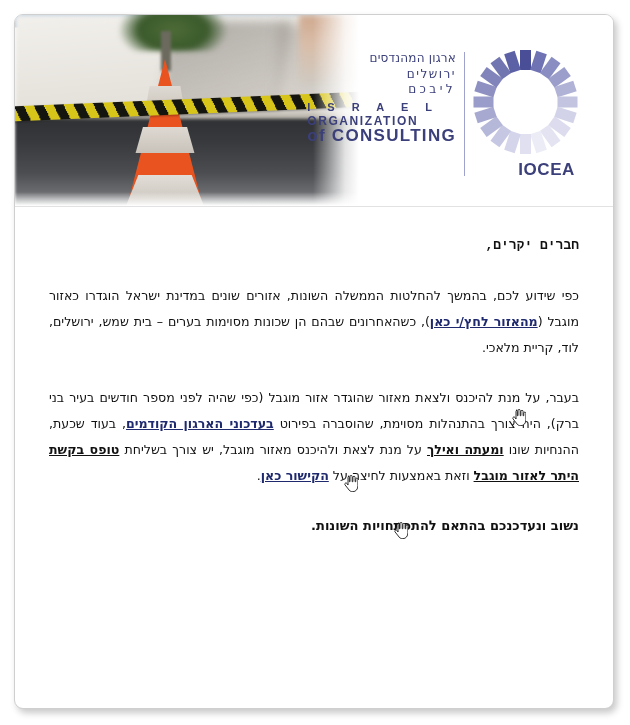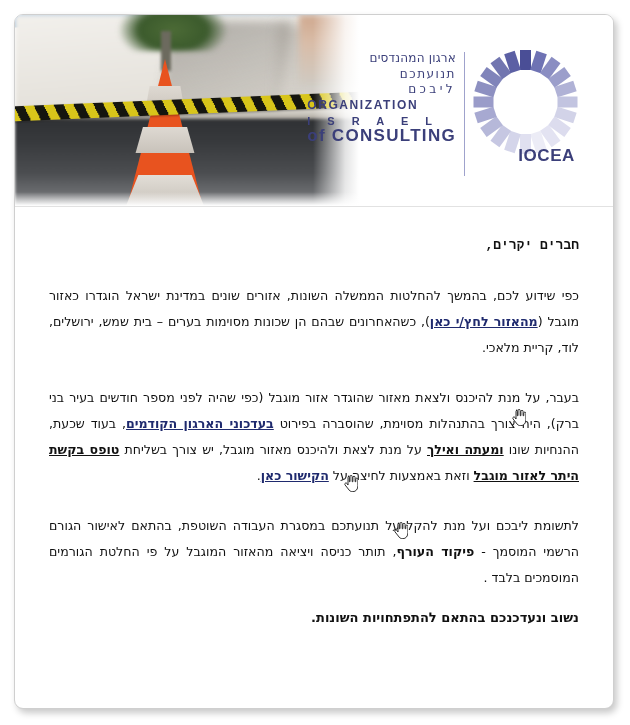--- a/index.html
+++ b/index.html
@@ -210,21 +210,21 @@
     width: 11px;
     height: 20px;
     margin-left: -5.5px;
     margin-top: -52px;
     background: #8a8dc2;
     transform-origin: 50% 52px;
     display: block;
   }
   .logo-iocea {
     position: absolute;
-    bottom: 14px;
+    bottom: 0;
     right: 2px;
     font-family: "Liberation Sans", sans-serif;
     font-weight: bold;
     font-size: 17px;
     letter-spacing: .6px;
     color: #3b3f7a;
   }
   .logo-divider {
     width: 1px;
     background: #9fa2cc;
@@ -360,45 +360,42 @@
             <i style="transform:rotate(324deg);background:#7276b0"></i>
             <i style="transform:rotate(342deg);background:#5c60a4"></i>
           </div>
           <div class="logo-iocea">IOCEA</div>
         </div>
 
         <div class="logo-divider"></div>
 
         <div class="logo-text">
           <div class="he l1">ארגון המהנדסים</div>
-          <div class="he l3">תנועתכם</div>
+          <div class="he l3">ירושלים</div>
           <div class="he l4">ליבכם</div>
+          <div class="en e1">I S R A E L</div>
           <div class="en e2">ORGANIZATION</div>
-          <div class="en e1">I S R A E L</div>
           <div class="en e3">of CONSULTING</div>
         </div>
       </div>
     </div>
 
     <div class="body-area">
 
       <p class="greeting">חברים יקרים,</p>
 
 
       <p class="para">
         <span>כפי שידוע לכם, בהמשך להחלטות הממשלה השונות, אזורים שונים במדינת ישראל הוגדרו כאזור מוגבל (</span><a class="lnk" href="#">מהאזור לחץ/י כאן</a><span>), כשהאחרונים שבהם הן שכונות מסוימות בערים – בית שמש, ירושלים, לוד, קריית מלאכי.</span>
       </p>
 
       <p class="para">
         <span>בעבר, על מנת להיכנס ולצאת מאזור שהוגדר אזור מוגבל (כפי שהיה לפני מספר חודשים בעיר בני ברק), היה צורך בהתנהלות מסוימת, שהוסברה בפירוט </span><a class="lnk" href="#">בעדכוני הארגון הקודמים</a><span>, בעוד </span><span class="u">שכעת</span><span>, ההנחיות שונו </span><span class="bu">ומעתה ואילך</span><span> על מנת לצאת ולהיכנס מאזור מוגבל, יש צורך בשליחת </span><span class="bu">טופס בקשת היתר לאזור מוגבל</span><span> וזאת באמצעות לחיצה על </span><a class="lnk" href="#">הקישור כאן</a><span>.</span>
       </p>
 
-      <p class="para p-last">
-        <span>לתשומת ליבכם ועל מנת להקל על תנועתכם במסגרת העבודה השוטפת, בהתאם לאישור הגורם הרשמי המוסמך - </span><span class="b">פיקוד העורף</span><span>, תותר כניסה ויציאה מהאזור המוגבל על פי החלטת הגורמים המוסמכים בלבד .</span>
-      </p>
 
       <p class="closing">נשוב ונעדכנכם בהתאם להתפתחויות השונות.</p>
 
     </div>
 
     <div class="cursor-hand c1">
       <svg width="15" height="17" viewBox="0 0 15 17">
         <path d="M5.2 1.2c.8 0 1.1.6 1.1 1.3v4.2h.7V1.6c0-.7.4-1.2 1.1-1.2.7 0 1.1.5 1.1 1.2v5.1h.7V2.5c0-.7.4-1.2 1.1-1.2.7 0 1.1.5 1.1 1.2v4.2h.7V4.2c0-.7.4-1.1 1-1.1.7 0 1.1.5 1.1 1.2v6.5c0 3.3-2 5.9-5 5.9-2.3 0-3.6-1-4.6-2.7L2 9.9c-.4-.7-.2-1.4.4-1.8.6-.3 1.3-.1 1.7.5l.9 1.4V2.5c0-.7.4-1.3 1.2-1.3z" fill="#ffffff" stroke="#1a1a1a" stroke-width="0.9" stroke-linejoin="round"></path>
       </svg>
     </div>

